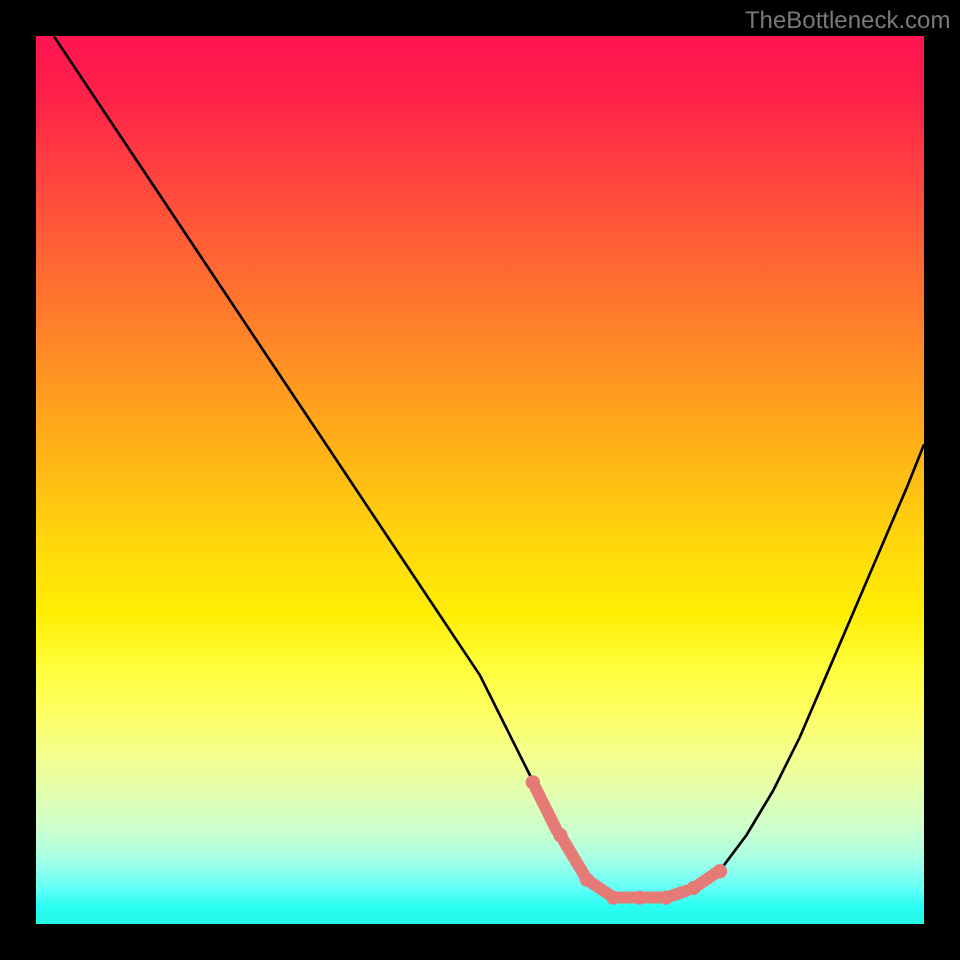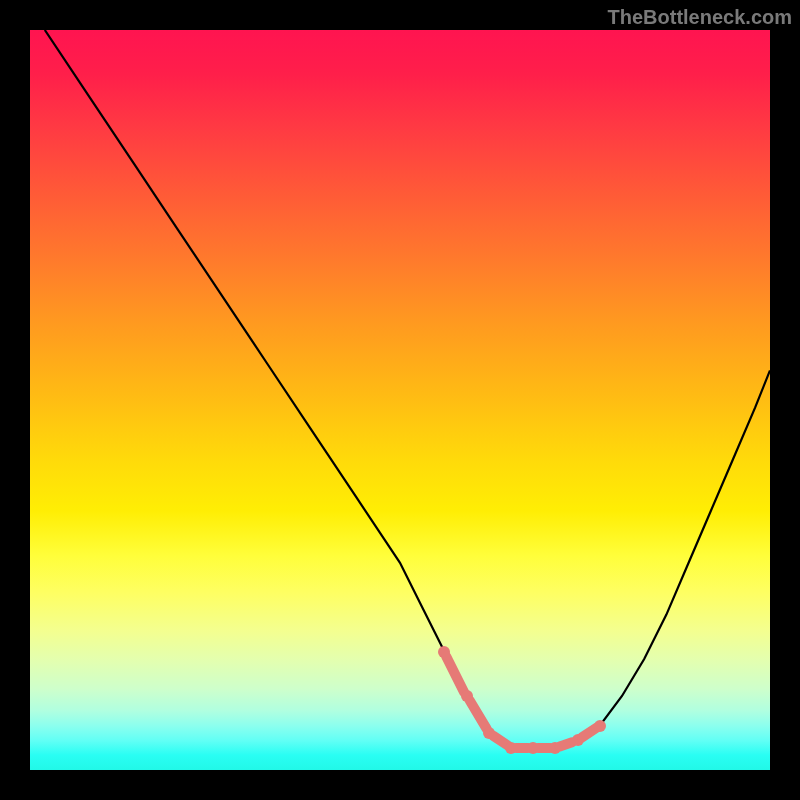--- a/index.html
+++ b/index.html
@@ -1,17 +1,17 @@
 <!DOCTYPE html>
 <html><head>
 <meta charset="utf-8">
 <style>
 *{margin:0;padding:0;box-sizing:border-box}
 body{background:#000;width:800px;height:800px;position:relative;font-family:Arial,sans-serif}
-.watermark{position:absolute;top:6px;right:8px;color:#7a7a7a;font-size:20px;font-weight:700;z-index:10}
+.watermark{position:absolute;top:6px;right:8px;color:#7a7a7a;font-size:20px;font-weight:400;z-index:10}
 .plot{position:absolute;top:30px;left:30px;width:740px;height:740px;background:linear-gradient(to bottom,#ff1450 0%,#ff1f4a 6%,#ff3943 13%,#ff5a37 22%,#ff7a2c 31%,#ff9b1f 40%,#ffba14 49%,#ffda0a 58%,#ffee04 65%,#fffe3a 71%,#feff62 76%,#f4ff8e 81%,#e4ffae 85%,#ceffcb 89%,#b0ffe0 92%,#8cffee 94%,#62fff5 96%,#29fef3 98%,#22f8e7 100%)}
 .curve{position:absolute;top:0;left:0;width:740px;height:740px}
 .dot{position:absolute;width:12px;height:12px;border-radius:50%;background:#e67a76;transform:translate(-50%,-50%)}
 .seg{position:absolute;height:10px;background:#e67a76;border-radius:5px;transform-origin:left center}
 </style>
 </head>
 <body>
 
 <div class="watermark">TheBottleneck.com</div>
 

